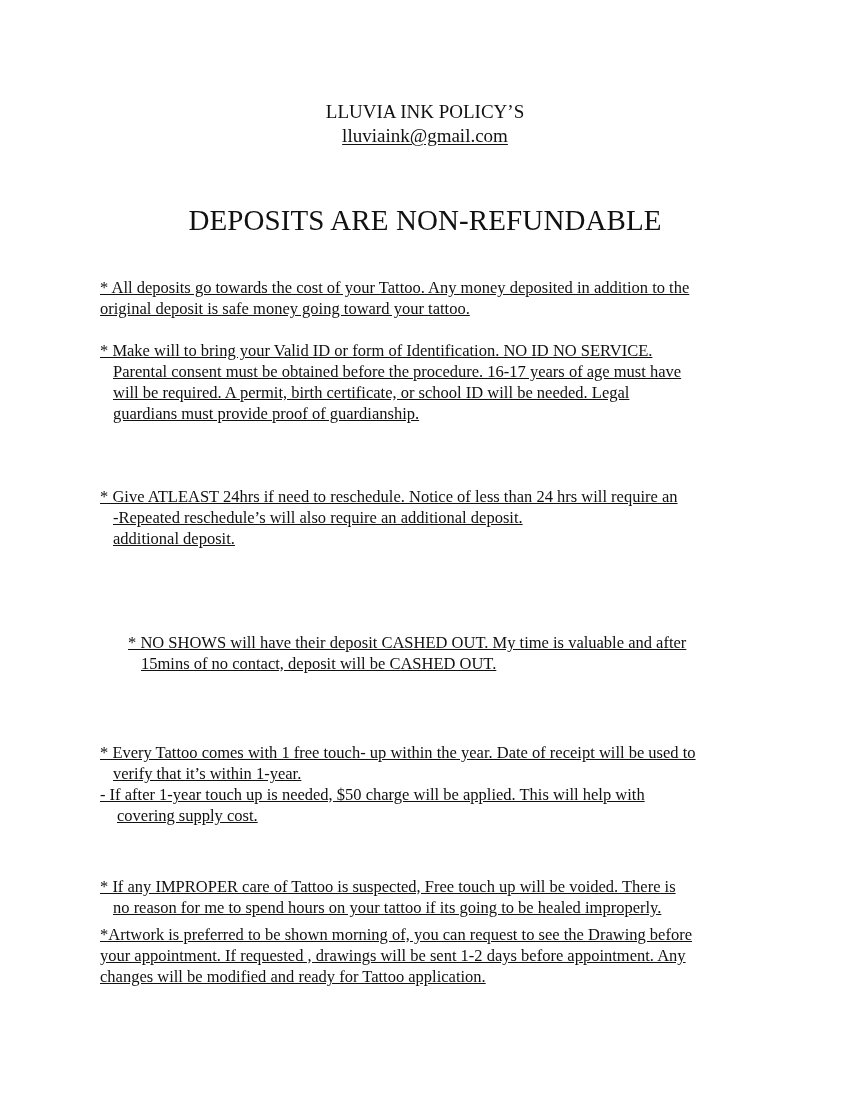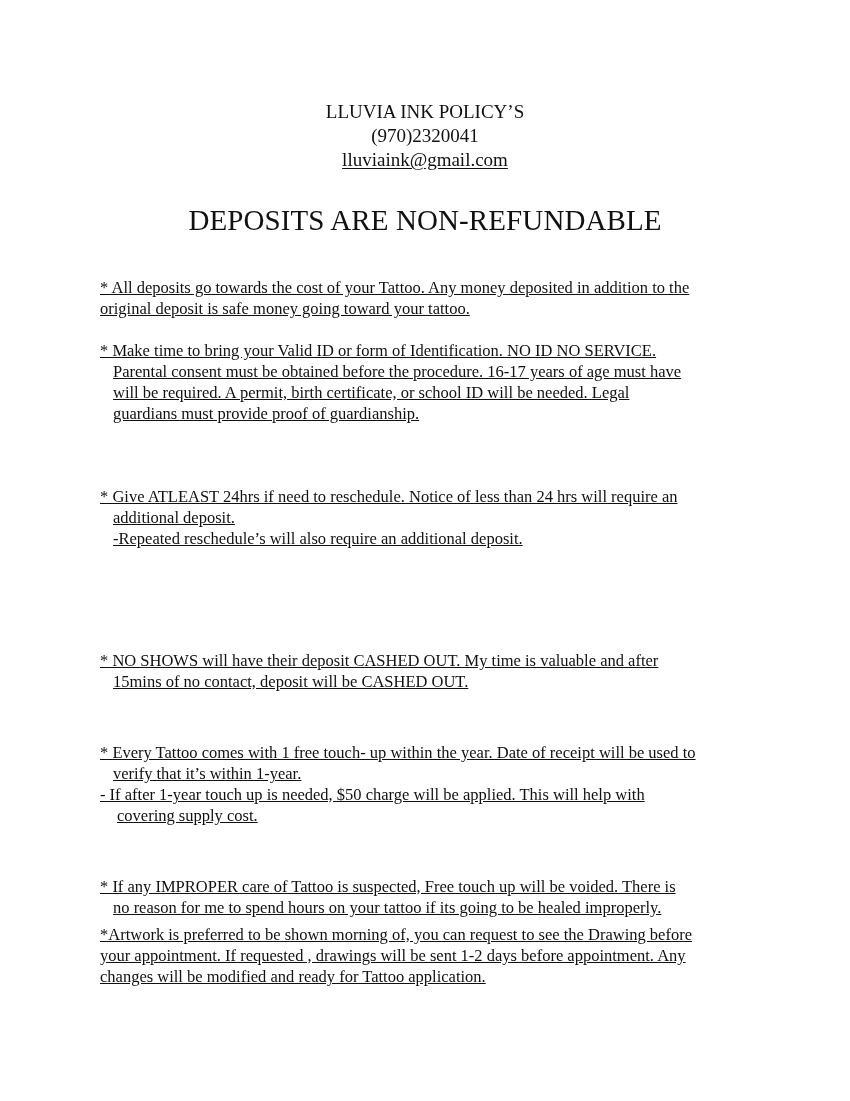--- a/index.html
+++ b/index.html
@@ -18,54 +18,53 @@
   }
   .para { position: absolute; left: 100px; font-size: 16.5px; line-height: 21px; text-decoration: underline; }
   .para .line { white-space: nowrap; }
   .para .indent { padding-left: 13px; }
   .para .dash-line { padding-left: 0; }
   .para .dash-cont { padding-left: 17px; }
   .p1 { top: 277px; }
   .p2 { top: 340px; }
   .p3 { top: 486px; }
   .p4 { top: 569px; }
-  .p5 { top: 650px; }
+  .p5 { top: 632px; margin-left: 28px; }
   .p6 { top: 715px; margin-top: 27px; }
   .p7 { top: 876px; }
   .p8 { top: 924px; }
 </style>
 </head>
 <body>
 
 <div class="page">
 
   <div class="header">
     <div>LLUVIA INK POLICY’S</div>
-    <div>(970)2320041</div>
     <div class="email">lluviaink@gmail.com</div>
   </div>
 
   <div class="headline">DEPOSITS ARE NON-REFUNDABLE</div>
 
   <div class="para p1">
     <div class="line">* All deposits go towards the cost of your Tattoo.  Any money deposited in addition to the</div>
     <div class="line">original deposit is safe money going toward your tattoo.</div>
   </div>
 
   <div class="para p2">
-    <div class="line">* Make time to bring your Valid ID or form of Identification. NO ID NO SERVICE.</div>
+    <div class="line">* Make will to bring your Valid ID or form of Identification. NO ID NO SERVICE.</div>
     <div class="line indent">Parental consent must be obtained before the procedure. 16-17 years of age must have</div>
     <div class="line indent">will be required. A permit, birth certificate, or school ID will be needed. Legal</div>
     <div class="line indent">guardians must provide proof of guardianship.</div>
   </div>
 
   <div class="para p3">
     <div class="line">* Give ATLEAST 24hrs if need to reschedule. Notice of less than 24 hrs will require an</div>
+    <div class="line indent">-Repeated reschedule’s will also require an additional deposit.</div>
     <div class="line indent">additional deposit.</div>
-    <div class="line indent">-Repeated reschedule’s will also require an additional deposit.</div>
   </div>
 
 
   <div class="para p5">
     <div class="line">* NO SHOWS will have their deposit CASHED OUT. My time is valuable and after</div>
     <div class="line indent">15mins of no contact, deposit will be CASHED OUT.</div>
   </div>
 
   <div class="para p6">
     <div class="line">* Every Tattoo comes with 1 free touch- up within the year. Date of receipt will be used to</div>

